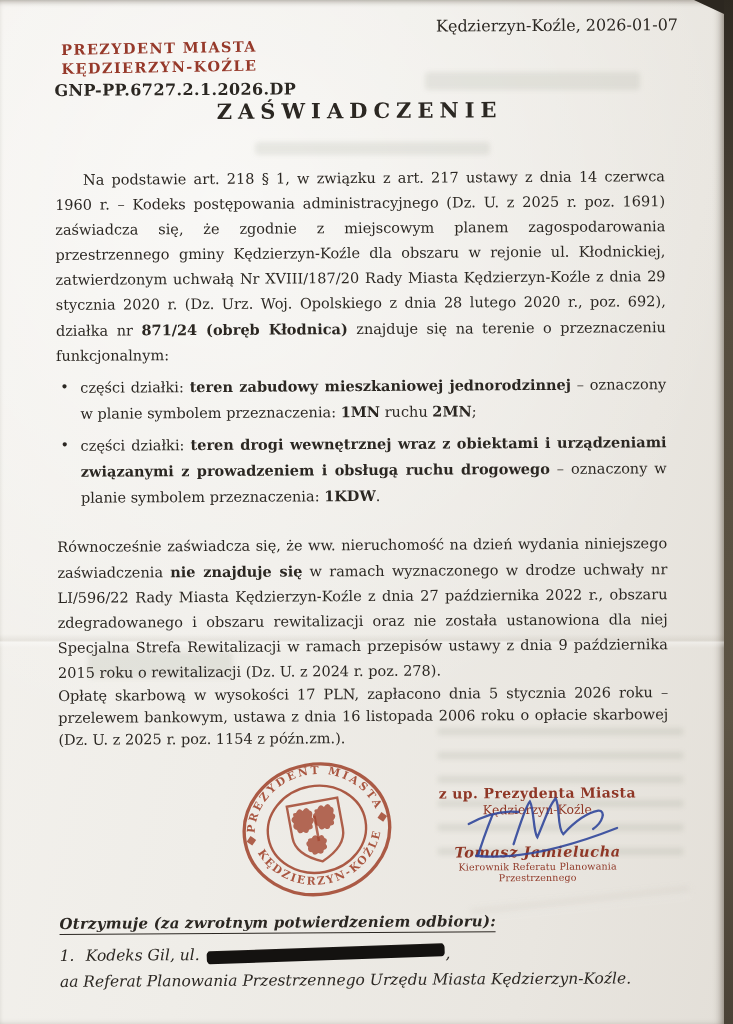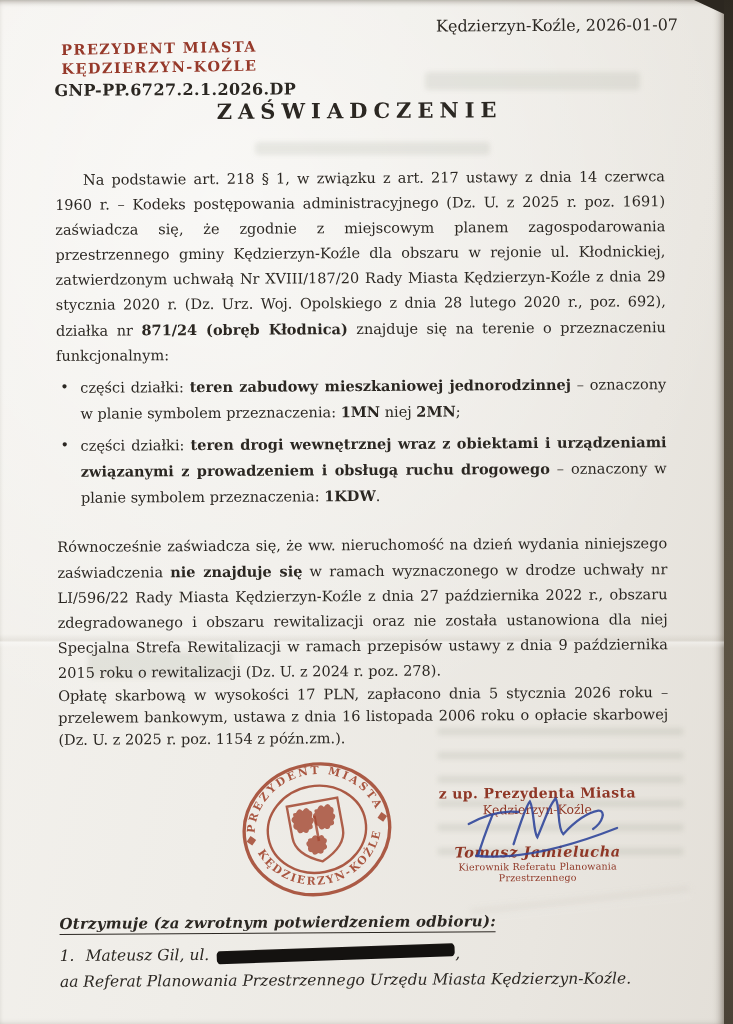--- a/index.html
+++ b/index.html
@@ -98,21 +98,21 @@
     <div>KĘDZIERZYN-KOŹLE</div>
   </div>
 
   <div class="case-number">GNP-PP.6727.2.1.2026.DP</div>
 
   <div class="doc-title">ZAŚWIADCZENIE</div>
 
   <div class="body-flow">
     <p class="indent"><span>Na podstawie art. 218 § 1, w związku z art. 217 ustawy z dnia 14 czerwca 1960 r. – Kodeks postępowania administracyjnego (Dz. U. z 2025 r. poz. 1691) zaświadcza się, że zgodnie z miejscowym planem zagospodarowania przestrzennego gminy Kędzierzyn-Koźle dla obszaru w rejonie ul. Kłodnickiej, zatwierdzonym uchwałą Nr XVIII/187/20 Rady Miasta Kędzierzyn-Koźle z dnia 29 stycznia 2020 r. (Dz. Urz. Woj. Opolskiego z dnia 28 lutego 2020 r., poz. 692), działka nr </span><span class="b">871/24 (obręb Kłodnica)</span><span> znajduje się na terenie o przeznaczeniu funkcjonalnym:</span></p>
     <ul class="designations">
-      <li><span>części działki: </span><span class="b">teren zabudowy mieszkaniowej jednorodzinnej</span><span> – oznaczony w planie symbolem przeznaczenia: </span><span class="b">1MN</span><span> niej </span><span class="b">2MN</span><span>;</span></li>
+      <li><span>części działki: </span><span class="b">teren zabudowy mieszkaniowej jednorodzinnej</span><span> – oznaczony w planie symbolem przeznaczenia: </span><span class="b">1MN</span><span> ruchu </span><span class="b">2MN</span><span>;</span></li>
       <li><span>części działki: </span><span class="b">teren drogi wewnętrznej wraz z obiektami i urządzeniami związanymi z prowadzeniem i obsługą ruchu drogowego</span><span> – oznaczony w planie symbolem przeznaczenia: </span><span class="b">1KDW</span><span>.</span></li>
     </ul>
     <p class="para2"><span>Równocześnie zaświadcza się, że ww. nieruchomość na dzień wydania niniejszego zaświadczenia </span><span class="b">nie znajduje się</span><span> w ramach wyznaczonego w drodze uchwały nr LI/596/22 Rady Miasta Kędzierzyn-Koźle z dnia 27 października 2022 r., obszaru zdegradowanego i obszaru rewitalizacji oraz nie została ustanowiona dla niej Specjalna Strefa Rewitalizacji w ramach przepisów ustawy z dnia 9 października 2015 roku o rewitalizacji (Dz. U. z 2024 r. poz. 278).</span></p>
   </div>
 
   <div class="fee">Opłatę skarbową w wysokości 17 PLN, zapłacono dnia 5 stycznia 2026 roku – przelewem bankowym, ustawa z dnia 16 listopada 2006 roku o opłacie skarbowej  (Dz. U. z 2025 r. poz. 1154 z późn.zm.).</div>
 
   <svg class="seal" viewBox="0 0 160 140">
     <g fill="none" stroke="#a2462f" stroke-opacity="0.88">
       <ellipse cx="80" cy="70" rx="74" ry="66" stroke-width="3.4"></ellipse>
@@ -152,18 +152,18 @@
         <path d="M 20,62 C 60,68 110,58 162,40"></path>
       </g>
     </svg>
     <div class="sig-name">Tomasz Jamielucha</div>
     <div class="sig-role">Kierownik Referatu Planowania Przestrzennego</div>
   </div>
 
   <div class="footer">
     <div class="footer-heading">Otrzymuje (za zwrotnym potwierdzeniem odbioru):</div>
     <div class="footer-item1">
-      <span class="num">1.</span><span>Mateusz Gil, ul. </span><span class="redaction"></span><span>,</span>
+      <span class="num">1.</span><span>Kodeks Gil, ul. </span><span class="redaction"></span><span>,</span>
     </div>
     <div class="footer-item2">aa Referat Planowania Przestrzennego Urzędu Miasta Kędzierzyn-Koźle.</div>
   </div>
 
 </div>
 
 </body></html>

